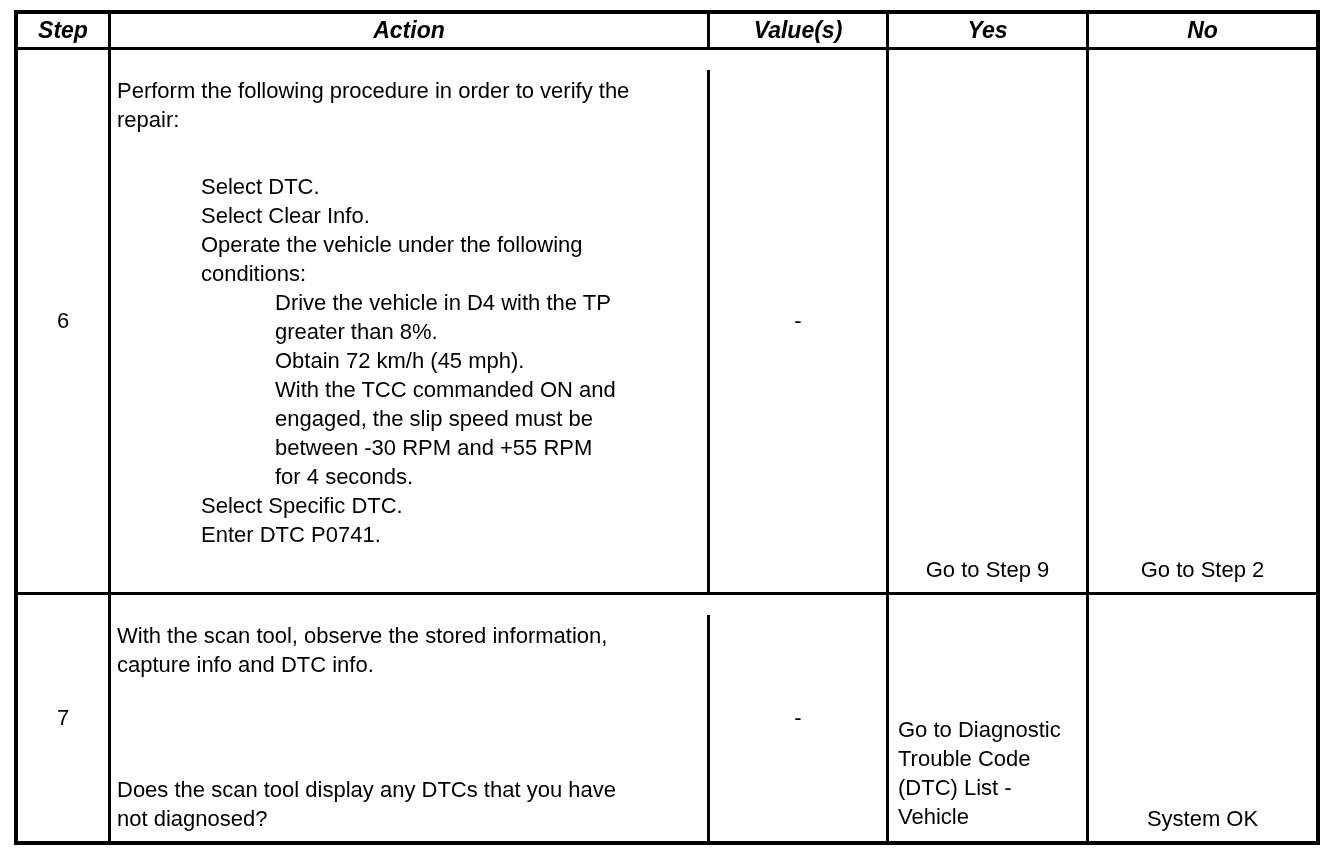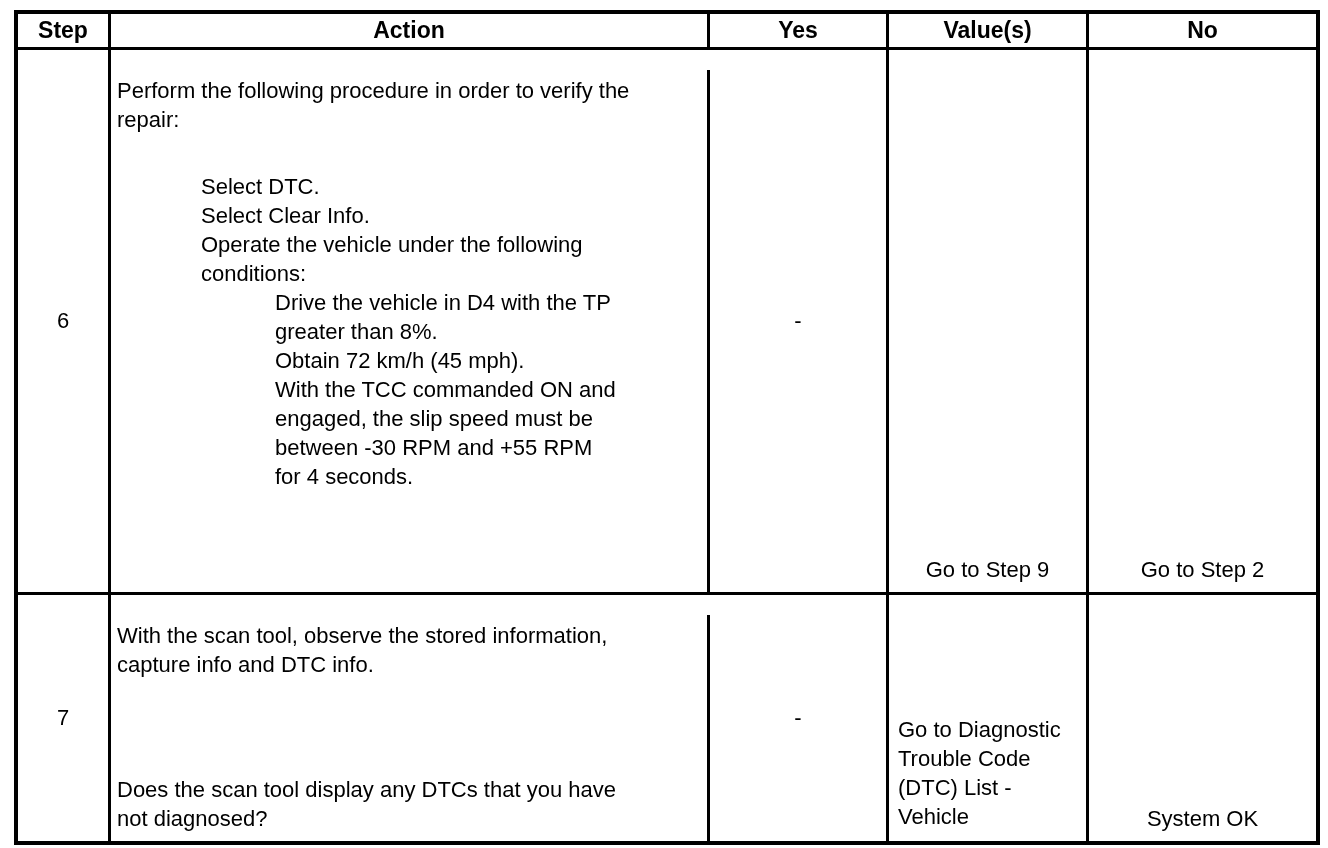--- a/index.html
+++ b/index.html
@@ -31,20 +31,21 @@
     overflow: hidden;
   }
   .cell.last-col { border-right: none; }
   .cell.last-row { border-bottom: none; }
   .hdr {
     display: flex;
     align-items: center;
     justify-content: center;
     font-weight: bold;
     font-size: 23px;
+    font-style: italic;
   }
   .mid-center {
     display: flex;
     align-items: center;
     justify-content: center;
     font-size: 22px;
   }
   .bottom-center {
     display: flex;
     align-items: flex-end;
@@ -77,39 +78,41 @@
   .gap-top { margin-top: 38px; }
   .push-bottom { margin-top: auto; }
 </style>
 </head>
 <body>
 
 <div class="doc-table">
 
   <div class="cell hdr">Step</div>
   <div class="cell hdr">Action</div>
+  <div class="cell hdr">Value(s)</div>
   <div class="cell hdr">Yes</div>
-  <div class="cell hdr">Value(s)</div>
   <div class="cell hdr last-col">No</div>
 
   <div class="cell mid-center">6</div>
   <div class="cell action-cell">
     <div class="preline">Perform the following procedure in order to verify the
 repair:</div>
     <div class="preline indent1 gap-top">Select DTC.
 Select Clear Info.
 Operate the vehicle under the following
 conditions:</div>
     <div class="preline indent2">Drive the vehicle in D4 with the TP
 greater than 8%.
 Obtain 72 km/h (45 mph).
 With the TCC commanded ON and
 engaged, the slip speed must be
 between -30 RPM and +55 RPM
 for 4 seconds.</div>
+    <div class="preline indent1">Select Specific DTC.
+Enter DTC P0741.</div>
   </div>
   <div class="cell mid-center">-</div>
   <div class="cell bottom-center">Go to Step 9</div>
   <div class="cell bottom-center last-col">Go to Step 2</div>
 
   <div class="cell mid-center last-row">7</div>
   <div class="cell action-cell last-row">
     <div class="preline">With the scan tool, observe the stored information,
 capture info and DTC info.</div>
     <div class="preline push-bottom">Does the scan tool display any DTCs that you have

